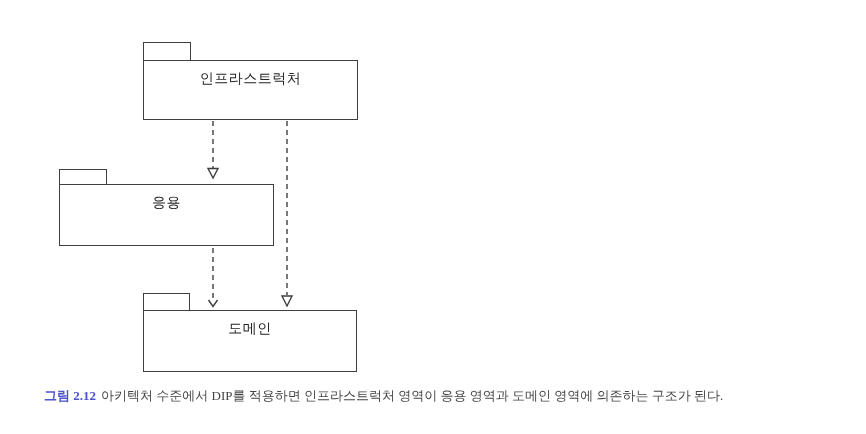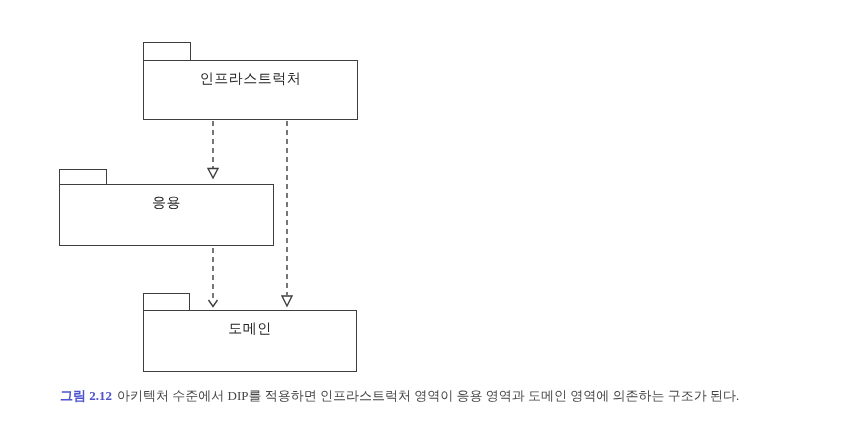--- a/index.html
+++ b/index.html
@@ -65,21 +65,21 @@
   }
   .dep-head-open {
     stroke: var(--diagram-line);
     stroke-width: 1.4;
     fill: none;
     stroke-linecap: butt;
   }
   
   .caption {
     position: absolute;
-    left: 60px; top: 387px;
+    left: 44px; top: 387px;
     font-size: 13px;
     line-height: 18px;
     white-space: nowrap;
     color: var(--caption-text);
   }
   .caption-label {
     color: var(--caption-accent);
     font-weight: 700;
     margin-right: 5px;
   }

